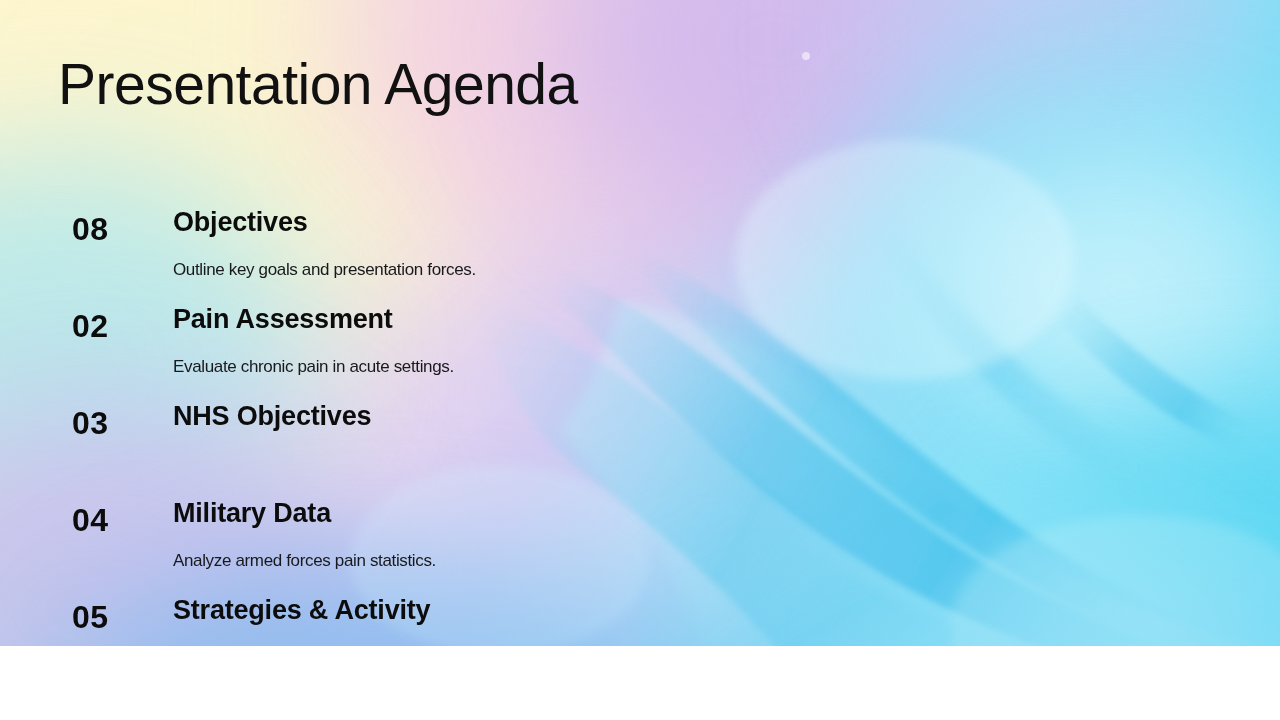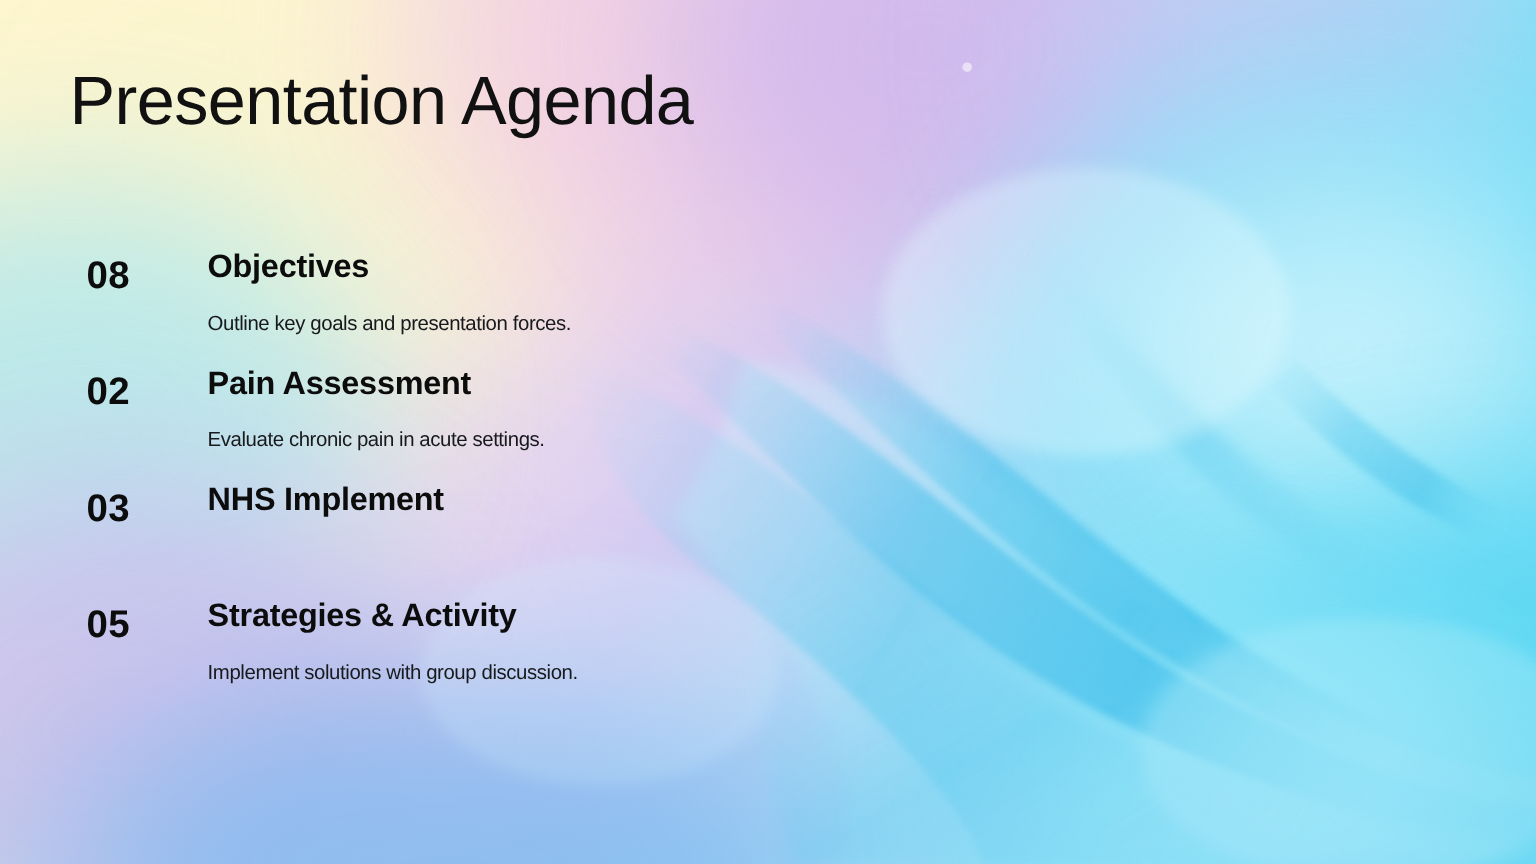--- a/index.html
+++ b/index.html
@@ -6,21 +6,21 @@
     margin: 0;
     padding: 0;
     background: #ffffff;
   }
   body {
     font-family: "Liberation Sans", sans-serif;
   }
   #slide {
     position: relative;
     width: 1280px;
-    height: 720px;
+    height: 646px;
     overflow: hidden;
     background: #f9a8d4;
     text-decoration: underline;
   }
 
   
   .bg-layer {
     position: absolute;
     inset: 0;
     pointer-events: none;
@@ -264,23 +264,28 @@
     </div>
 
     <div class="agenda-row">
       <div class="agenda-num">02</div>
       <div class="agenda-head">Pain Assessment</div>
       <div class="agenda-desc">Evaluate chronic pain in acute settings.</div>
     </div>
 
     <div class="agenda-row">
       <div class="agenda-num">03</div>
-      <div class="agenda-head">NHS Implement</div>
-    </div>
-
+      <div class="agenda-head">NHS Objectives</div>
+    </div>
+
+    <div class="agenda-row">
+      <div class="agenda-num">04</div>
+      <div class="agenda-head">Military Data</div>
+      <div class="agenda-desc">Analyze armed forces pain statistics.</div>
+    </div>
 
     <div class="agenda-row">
       <div class="agenda-num">05</div>
       <div class="agenda-head">Strategies &amp; Activity</div>
       <div class="agenda-desc">Implement solutions with group discussion.</div>
     </div>
 
   </div>
 
 

